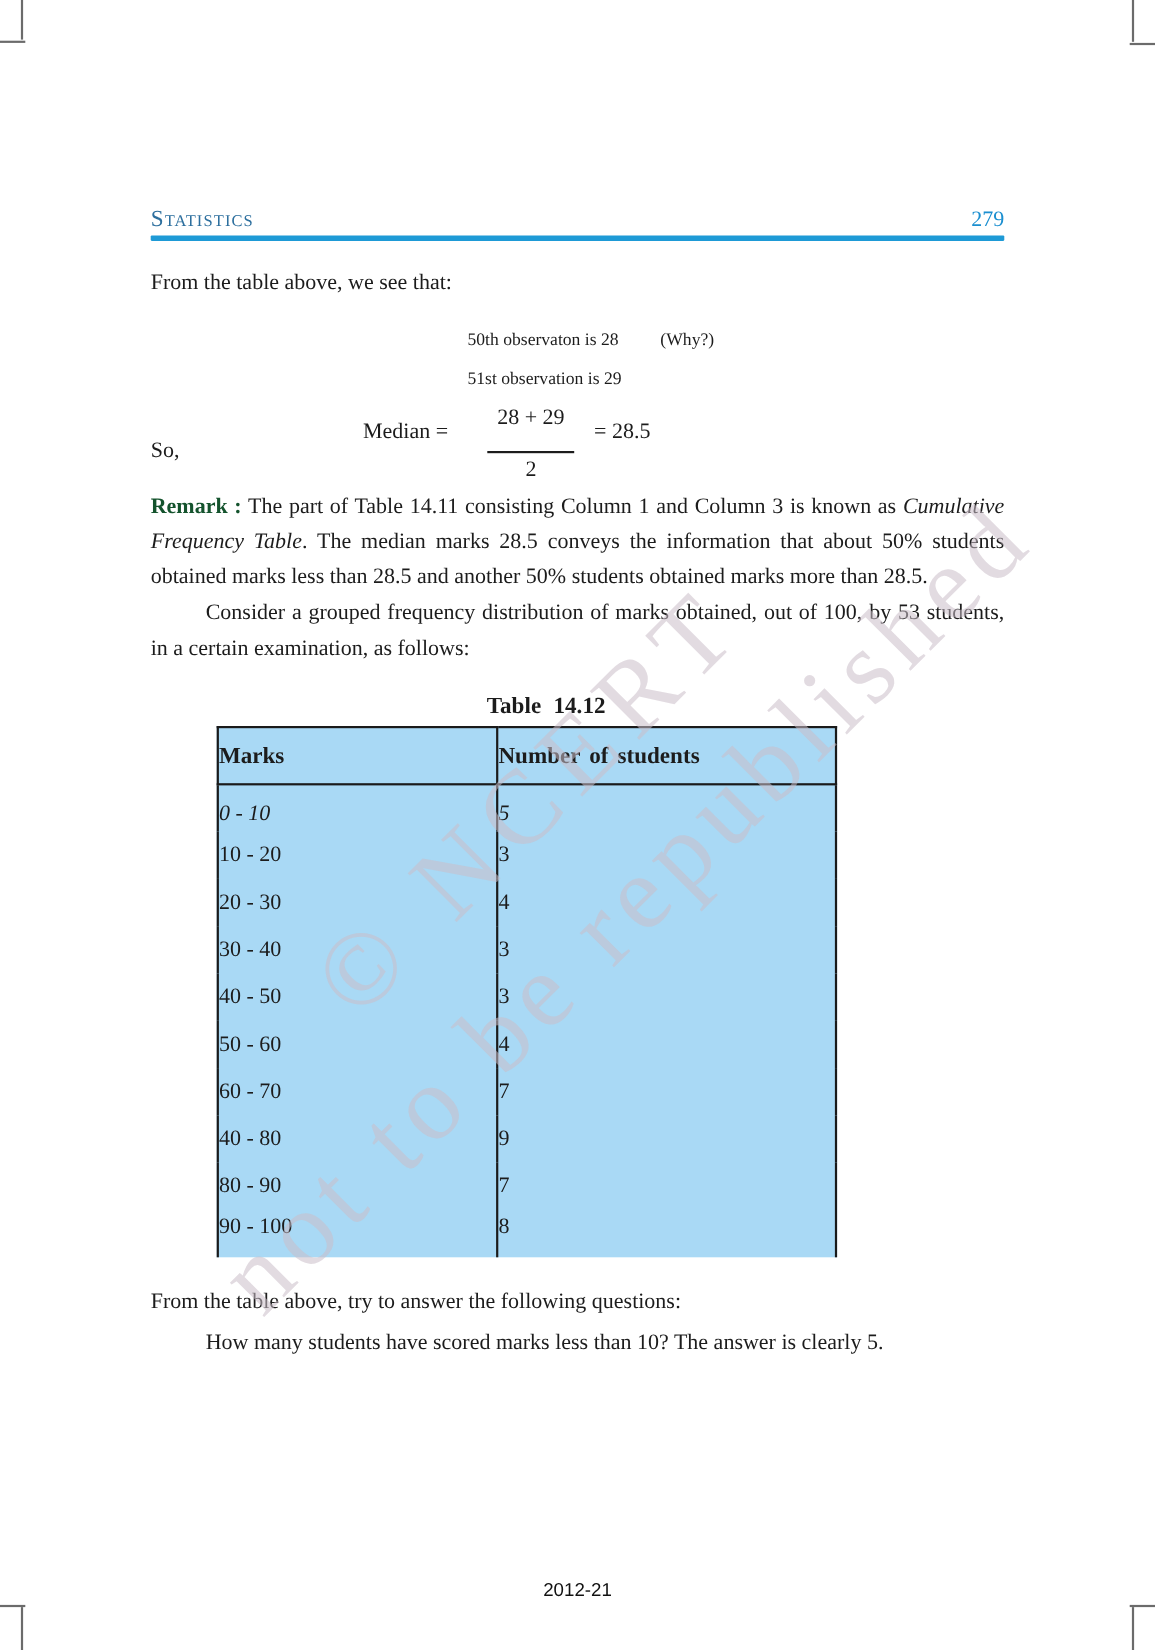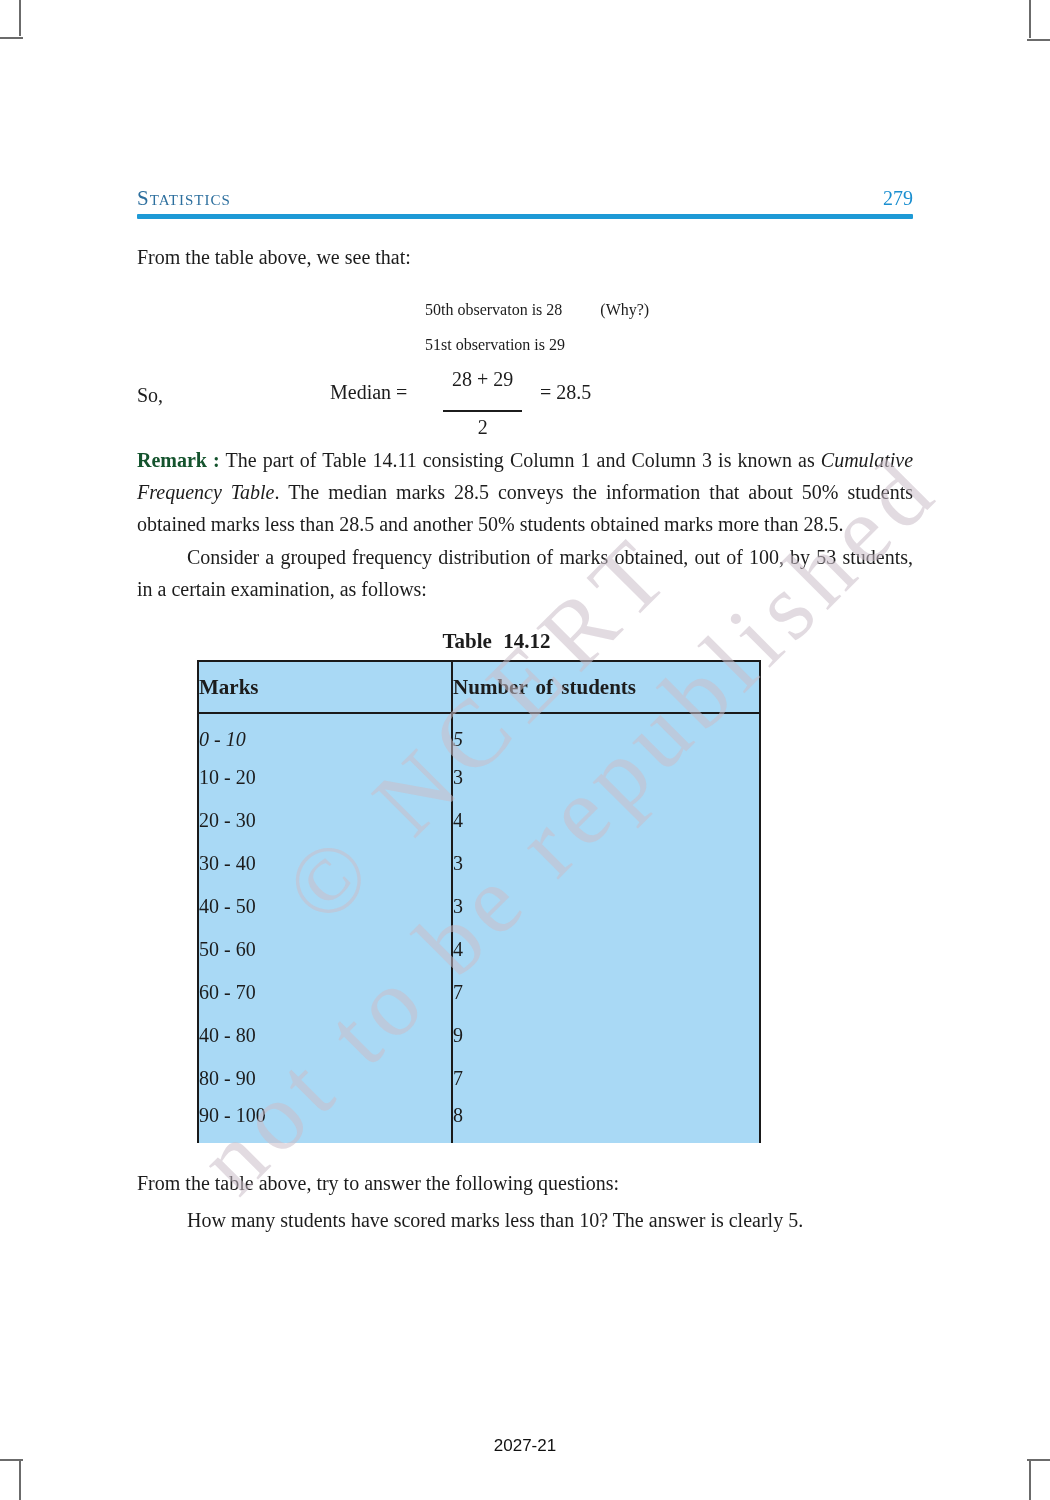--- a/index.html
+++ b/index.html
@@ -31,21 +31,21 @@
   .rule { height:5px; background:#1e9ad6; margin-top:3px; border-radius:1px; }
 
   p.body { font-size:20px; line-height:32px; text-align:justify; }
   .intro { margin-top:22px; }
 
   .obs { margin-top:19px; padding-left:288px; font-size:16px; }
   .obs .line { line-height:35px; white-space:nowrap; }
   .obs .why { display:inline-block; margin-left:34px; }
 
   .median-row { position:relative; margin-top:2px; height:66px; font-size:20px; }
-  .median-row .so   { position:absolute; left:0;   top:20px; }
+  .median-row .so   { position:absolute; left:0;   top:34px; }
   .median-row .mlab { position:absolute; left:193px; top:17px; }
   .median-row .frac { position:absolute; left:306px; top:0; text-align:center; }
   .median-row .frac .num { display:block; padding:0 9px 16px 9px; line-height:30px; border-bottom:2px solid #1c1c1c; }
   .median-row .frac .den { display:block; line-height:30px; }
   .median-row .result { position:absolute; left:403px; top:17px; }
 
   .remark { margin-top:14px; }
   .remark .rlabel { color:#14532d; font-weight:bold; }
   .remark .ital { font-style:italic; }
   .indent1 { margin-top:1px; text-indent:50px; }
@@ -189,15 +189,15 @@
           </tr>
         </tbody>
       </table>
     </div>
 
     <p class="body closing1">From the table above, try to answer the following questions:</p>
     <p class="body closing2">How many students have scored marks less than 10? The answer is clearly 5.</p>
 
   </div>
 
-  <div class="footer">2027-21</div>
+  <div class="footer">2012-21</div>
 
 </div>
 
 </body></html>

